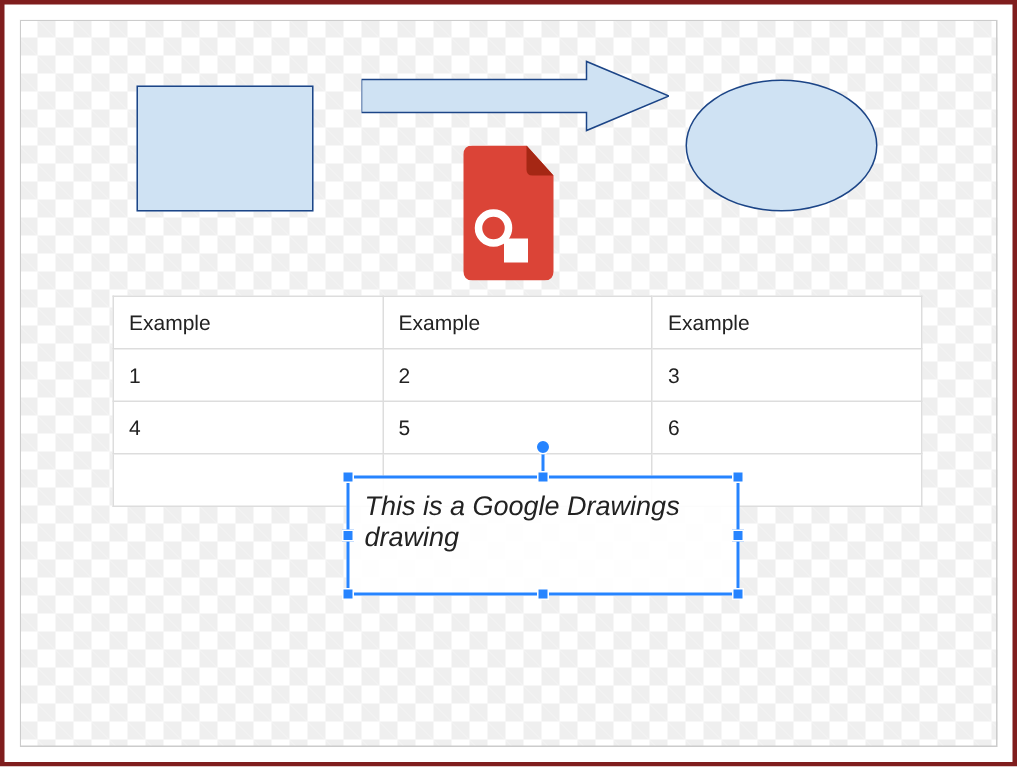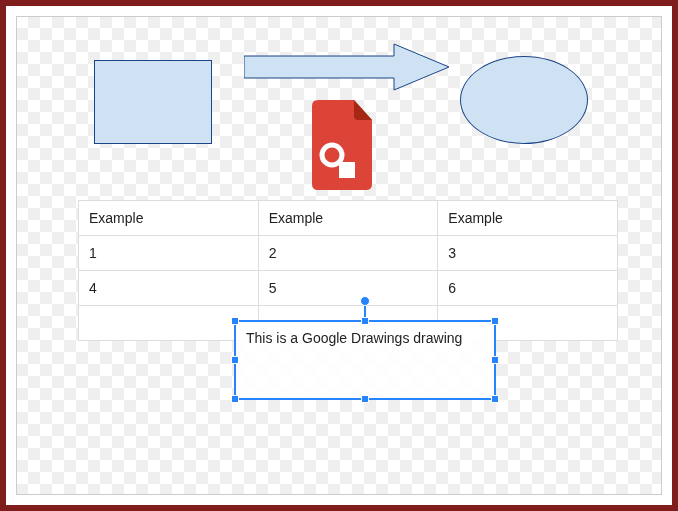--- a/index.html
+++ b/index.html
@@ -1,34 +1,34 @@
 <!DOCTYPE html>
 <html><head>
 <meta charset="utf-8">
 <style>
   html,body{margin:0;padding:0;width:678px;height:511px;font-family:Arial,Helvetica,sans-serif;background:#fff;}
-  .outer{box-sizing:border-box;width:678px;height:511px;border:6px solid #7f1d1d;padding:10px;position:relative;}
+  .outer{box-sizing:border-box;width:678px;height:511px;border:3px solid #7f1d1d;padding:10px;position:relative;}
   .canvas{
     position:relative;width:100%;height:100%;
     background-color:#fff;
     background-image:
       linear-gradient(45deg,#efefef 25%,transparent 25%,transparent 75%,#efefef 75%,#efefef),
       linear-gradient(45deg,#efefef 25%,transparent 25%,transparent 75%,#efefef 75%,#efefef);
     background-size:24px 24px;
     background-position:0 0,12px 12px;
     box-shadow:inset 0 0 0 1px #ccc;
   }
   .rect{position:absolute;left:78px;top:44px;width:116px;height:82px;background:#cfe2f3;border:1px solid #1c4587;}
   .arrow{position:absolute;left:228px;top:26px;width:205px;height:50px;}
   .ellipse{position:absolute;left:444px;top:40px;width:126px;height:86px;border-radius:50%;background:#cfe2f3;border:1px solid #1c4587;}
   .drawings-icon{position:absolute;left:290px;top:84px;width:72px;height:90px;}
   .tbl{position:absolute;left:62px;top:184px;width:540px;border-collapse:collapse;background:rgba(255,255,255,0.95);font-size:14px;color:#222;}
   .tbl td{border:1px solid #ddd;padding:7px 10px;width:33.33%;height:20px;}
   .textbox{position:absolute;left:218px;top:304px;width:262px;height:80px;box-sizing:border-box;border:2px solid #2684ff;background:rgba(255,255,255,0.9);}
-  .textbox .txt{padding:8px 10px;font-size:14px;color:#222;}
+  .textbox .txt{padding:8px 10px;font-size:18px;color:#222;font-style:italic;}
   .handle{position:absolute;width:8px;height:8px;background:#2684ff;border:1px solid #fff;box-sizing:border-box;}
   .hd-nw{left:-5px;top:-5px}.hd-n{left:calc(50% - 4px);top:-5px}.hd-ne{right:-5px;top:-5px}
   .hd-w{left:-5px;top:calc(50% - 4px)}.hd-e{right:-5px;top:calc(50% - 4px)}
   .hd-sw{left:-5px;bottom:-5px}.hd-s{left:calc(50% - 4px);bottom:-5px}.hd-se{right:-5px;bottom:-5px}
   .rot-line{position:absolute;left:calc(50% - 1px);top:-18px;width:2px;height:16px;background:#2684ff;}
   .rot-handle{position:absolute;left:calc(50% - 5px);top:-26px;width:10px;height:10px;border-radius:50%;background:#2684ff;border:1px solid #fff;box-sizing:border-box;}
 </style>
 </head>
 <body>
 

